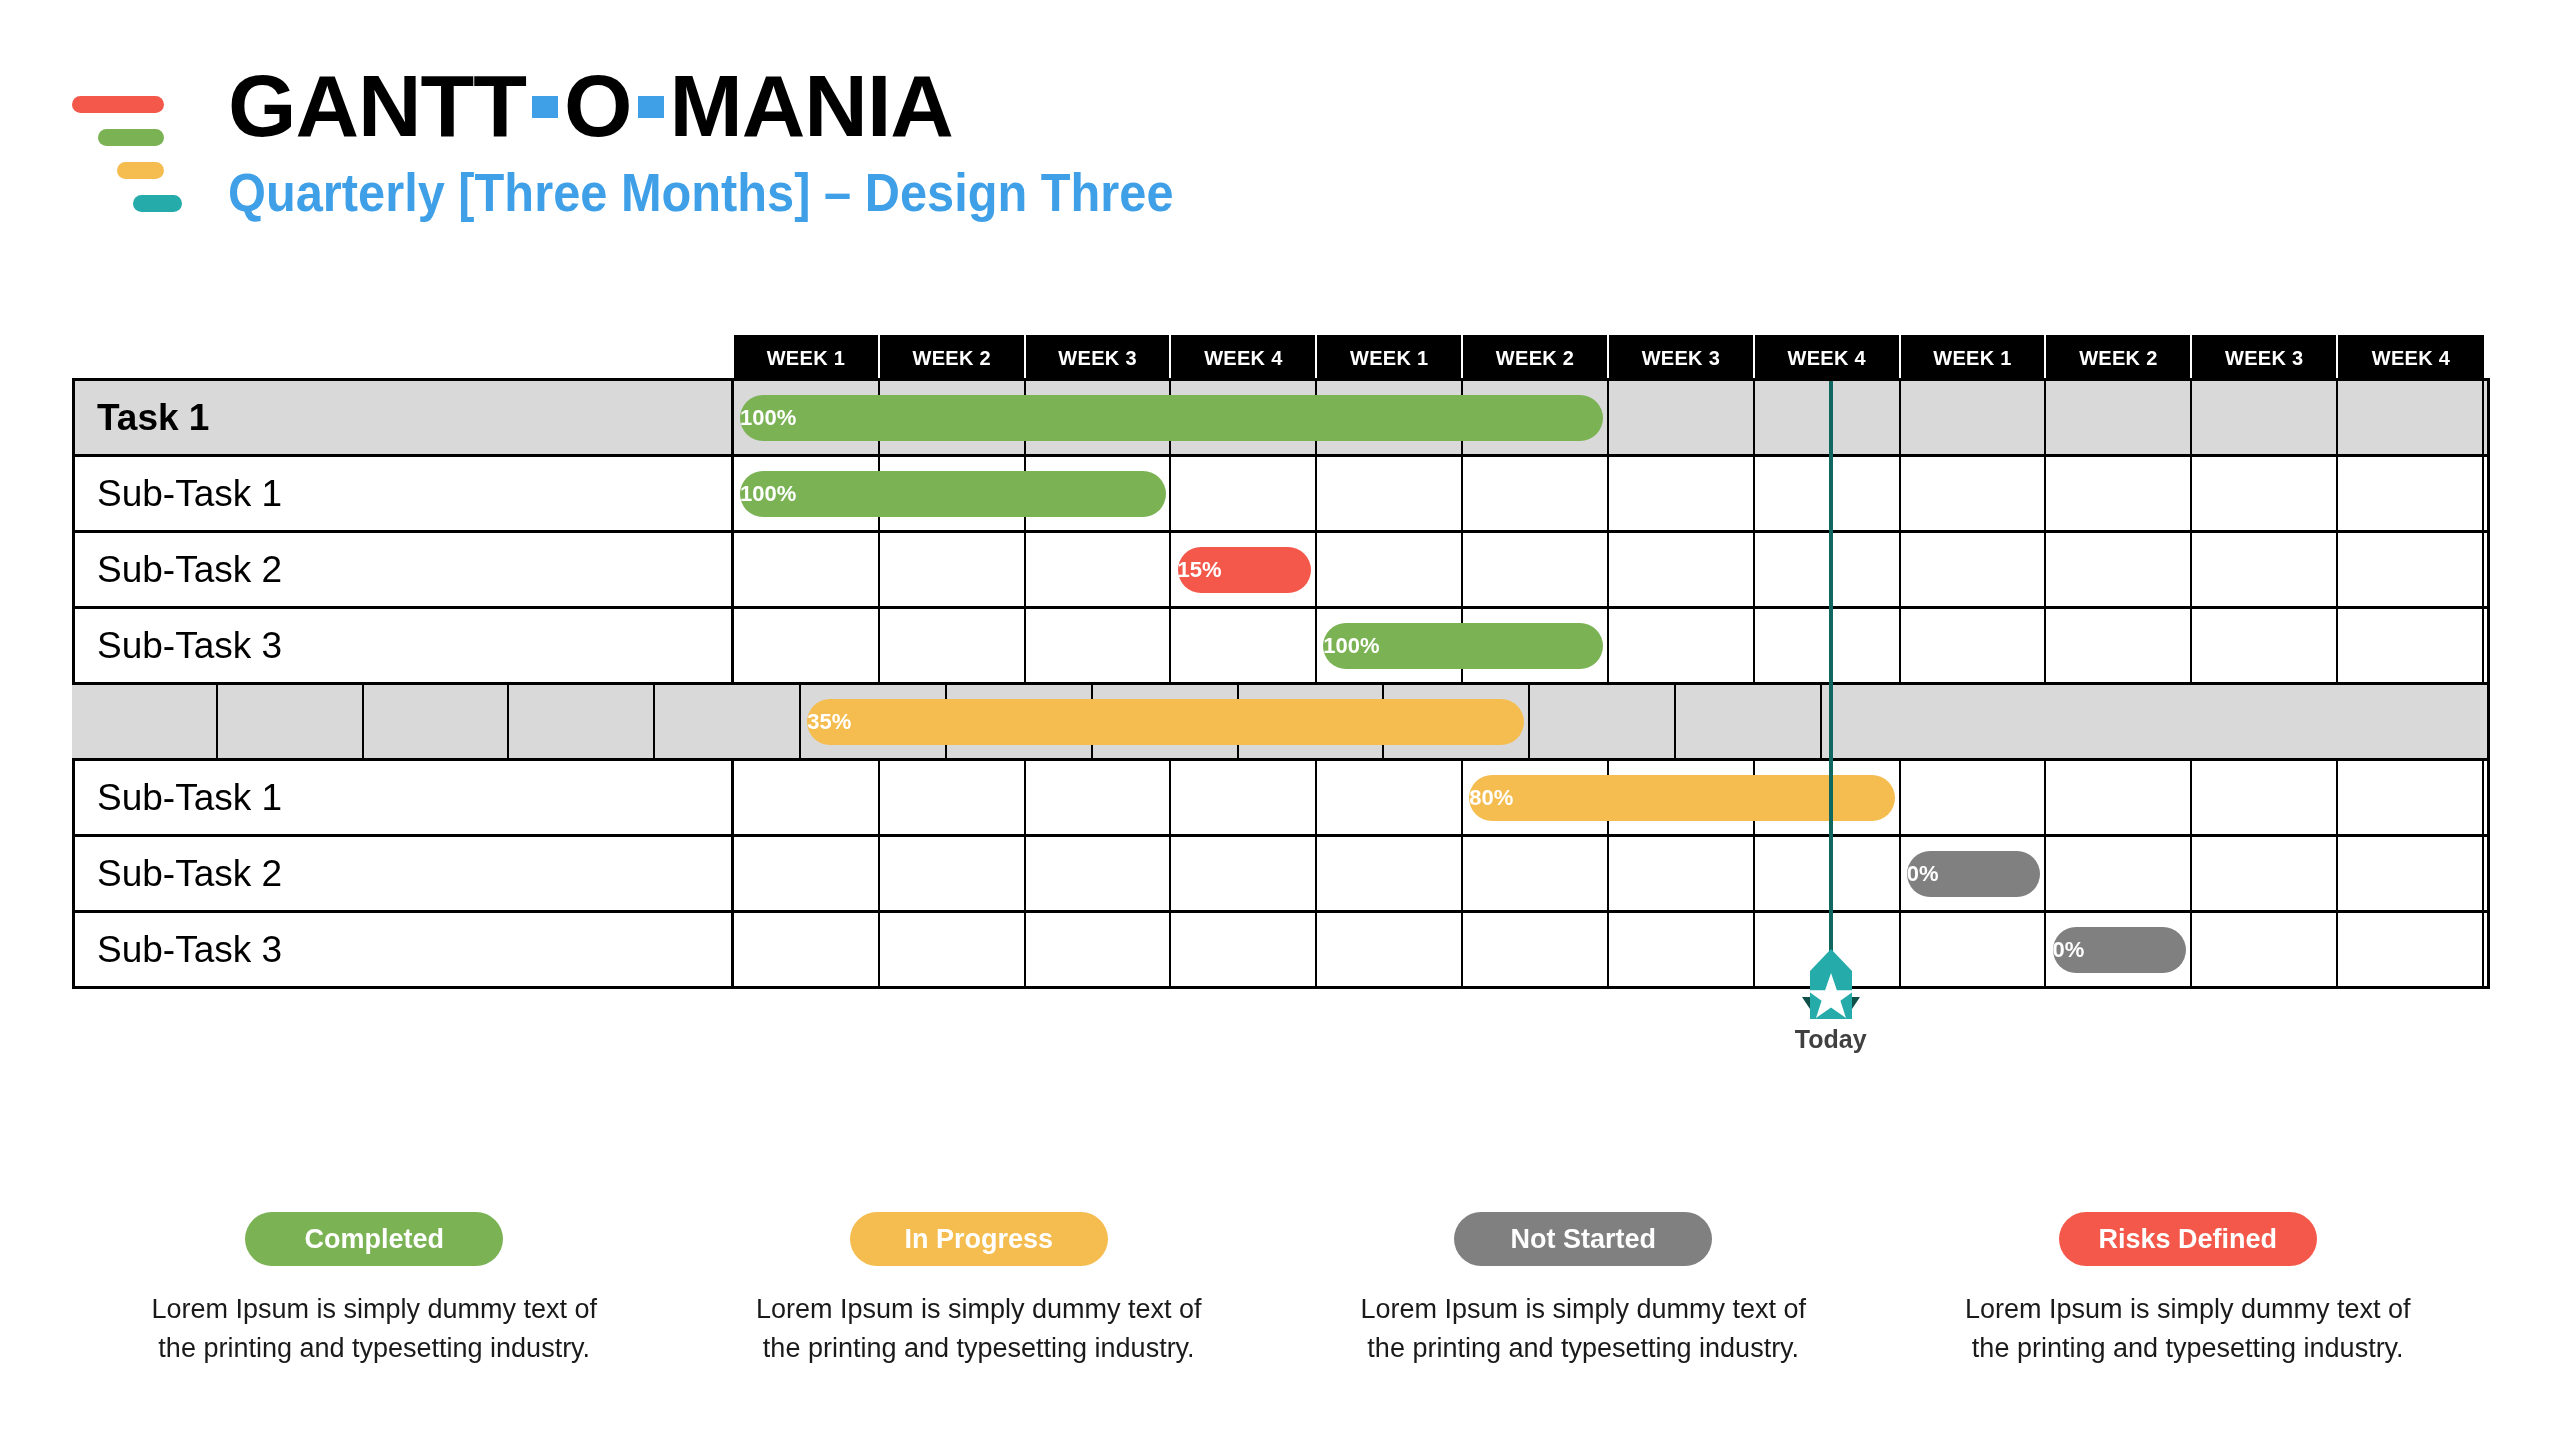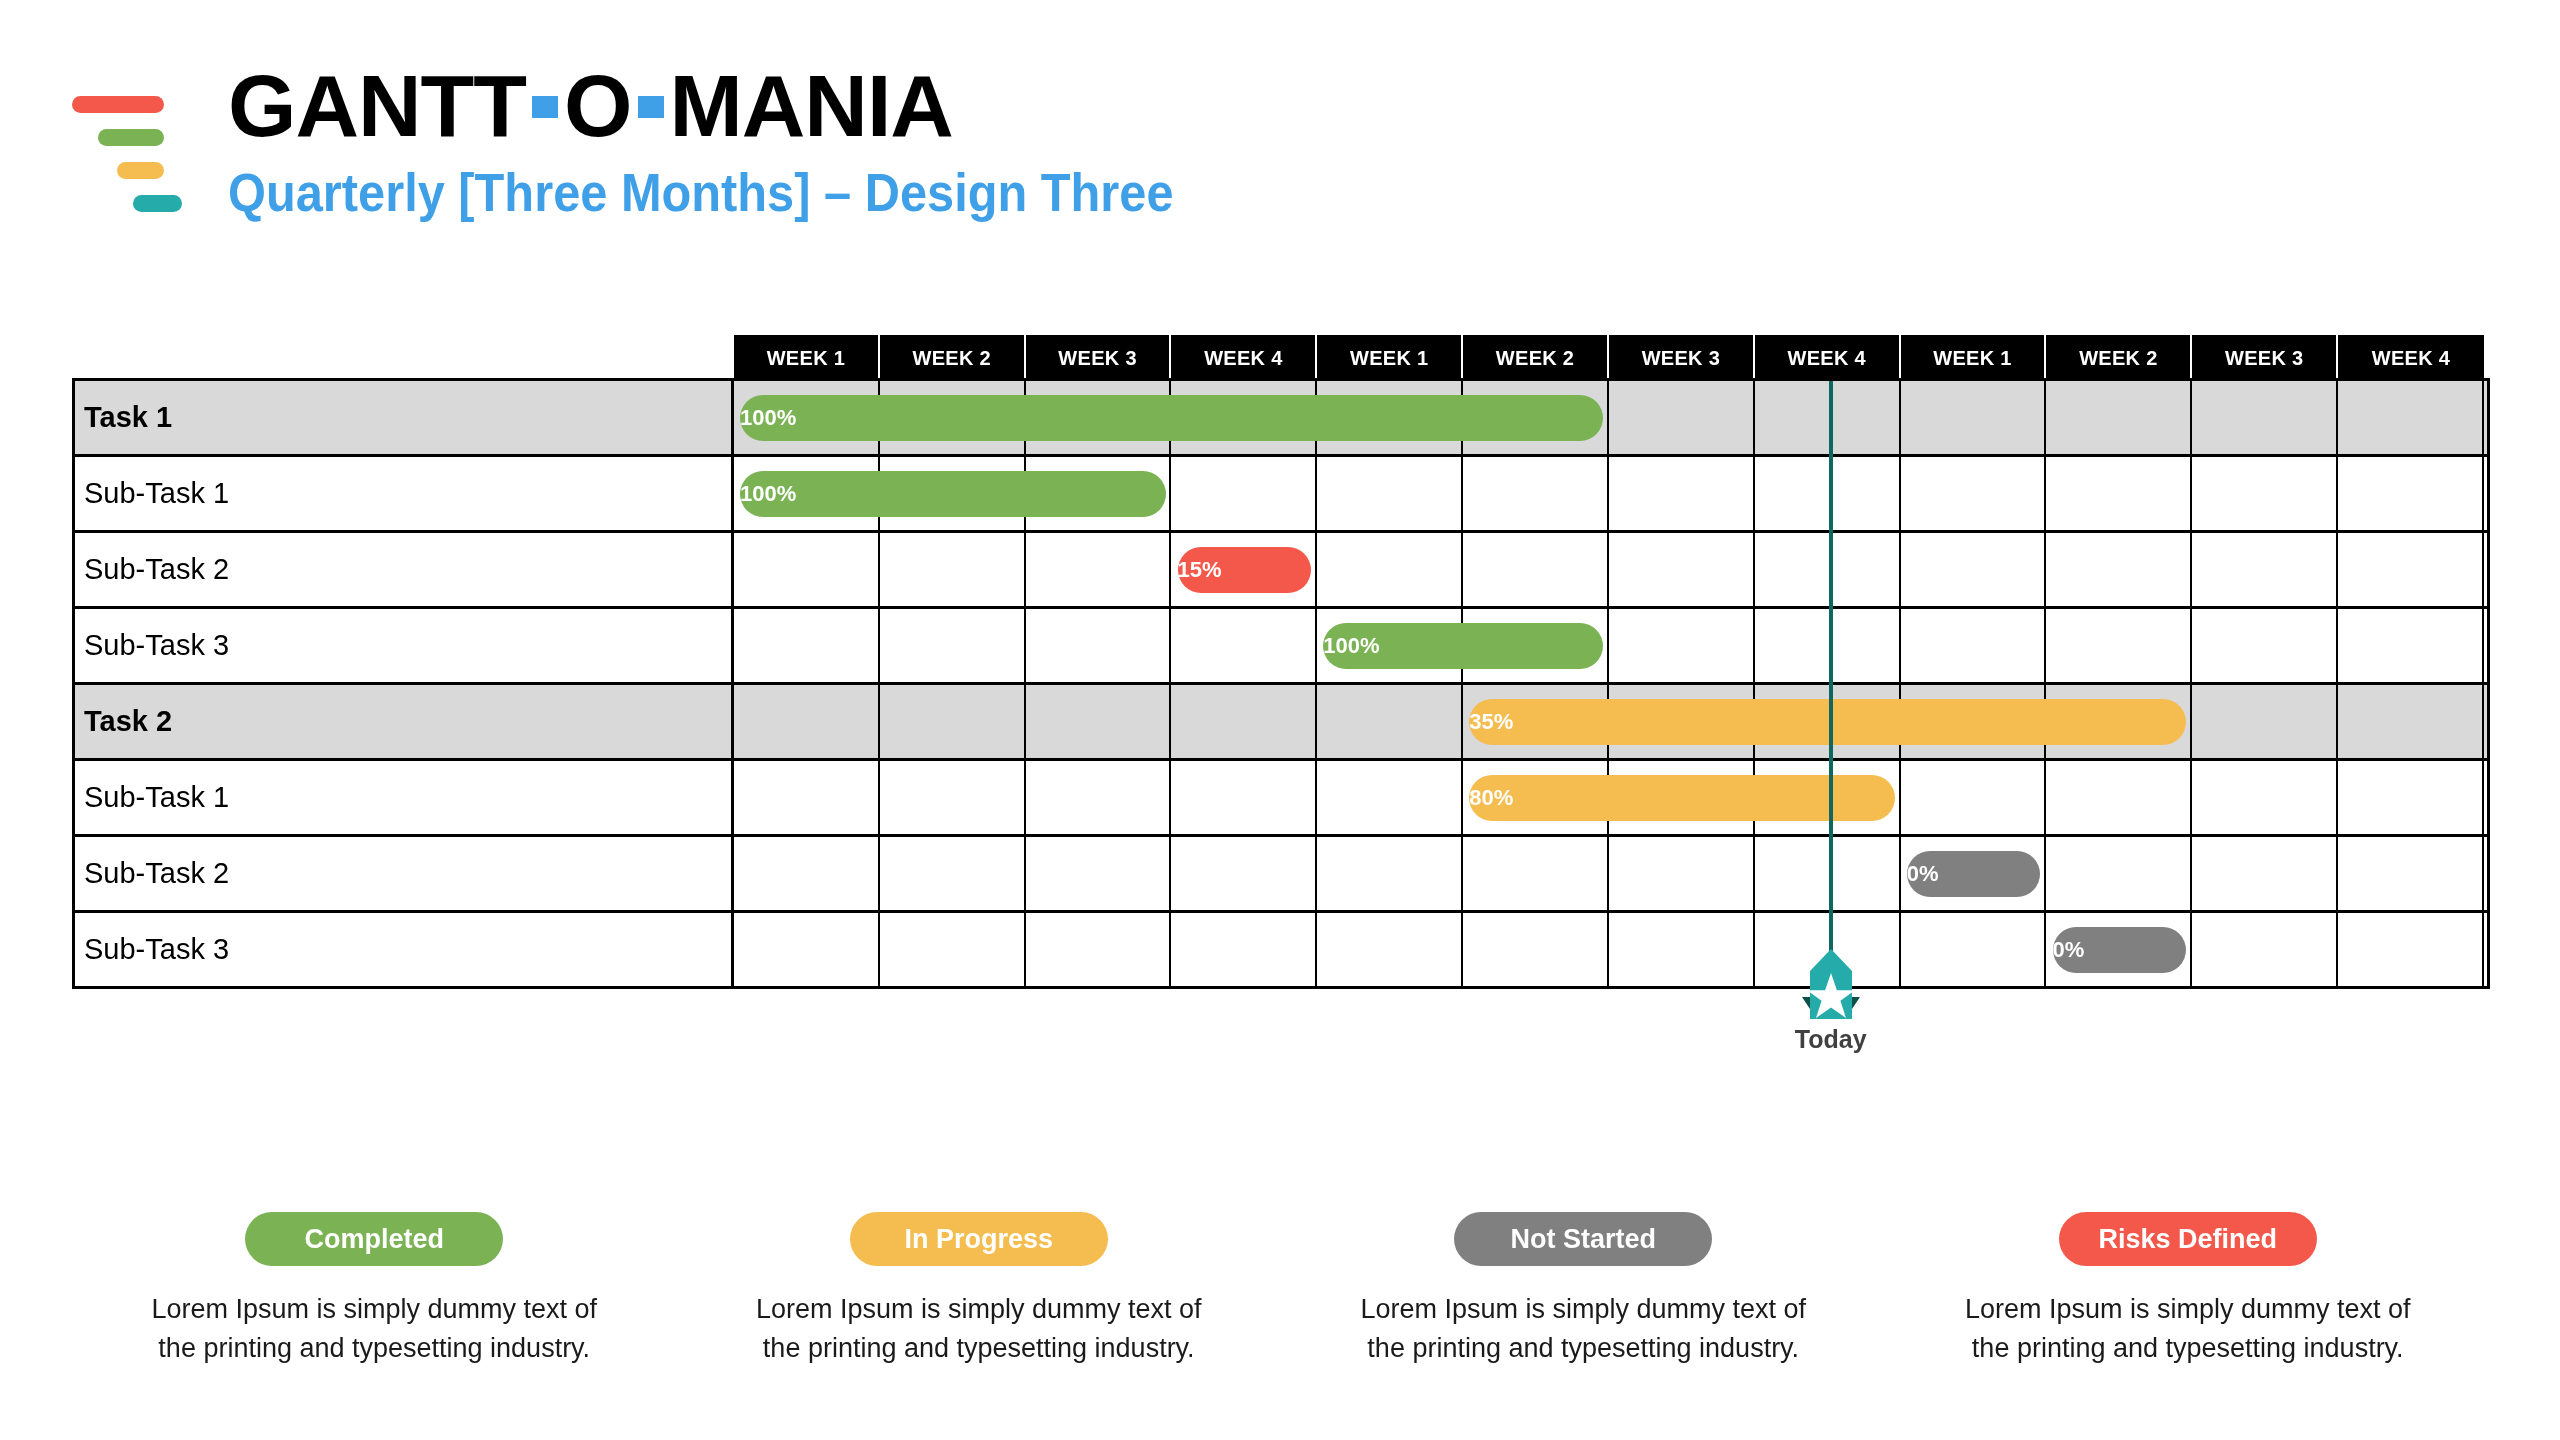--- a/index.html
+++ b/index.html
@@ -78,22 +78,22 @@
 
   #grid-body { position:relative; border-top:3px solid #000; }
 
   .task-row { display:flex; position:relative; height:76px; }
   .task-row.group { background:#d9d9d9; }
   .task-row.sub   { background:#ffffff; }
 
   .row-label {
     width:662px; flex:0 0 662px;
     display:flex; align-items:center;
-    padding-left:9px;
-    font-size:29px; color:#000;
+    padding-left:22px;
+    font-size:37px; color:#000;
     border-left:3px solid #000;
     border-bottom:3px solid #000;
     border-right:3px solid #000;
   }
   .task-row.group .row-label { font-weight:bold; }
 
   .lane {
     position:relative; flex:1 1 auto;
     display:flex;
     border-bottom:3px solid #000;
@@ -263,21 +263,20 @@
           <div class="wk" style="width: 145.833px; flex: 0 0 145.833px;"></div>
           <div class="wk" style="width: 145.833px; flex: 0 0 145.833px;"></div>
           <div class="wk" style="width: 145.833px; flex: 0 0 145.833px;"></div>
           <div class="wk" style="width: 145.833px; flex: 0 0 145.833px;"></div>
           <div class="bar" style="background: rgb(122, 178, 84); left: 589.333px; width: 279.667px;">
             <span>100%</span>
           </div>
         </div>
       </div>
       <div class="task-row group">
-        <div class="row-label">Task 2</div>
         <div class="lane">
           <div class="wk" style="width: 145.833px; flex: 0 0 145.833px;"></div>
           <div class="wk" style="width: 145.833px; flex: 0 0 145.833px;"></div>
           <div class="wk" style="width: 145.833px; flex: 0 0 145.833px;"></div>
           <div class="wk" style="width: 145.833px; flex: 0 0 145.833px;"></div>
           <div class="wk" style="width: 145.833px; flex: 0 0 145.833px;"></div>
           <div class="wk" style="width: 145.833px; flex: 0 0 145.833px;"></div>
           <div class="wk" style="width: 145.833px; flex: 0 0 145.833px;"></div>
           <div class="wk" style="width: 145.833px; flex: 0 0 145.833px;"></div>
           <div class="wk" style="width: 145.833px; flex: 0 0 145.833px;"></div>

